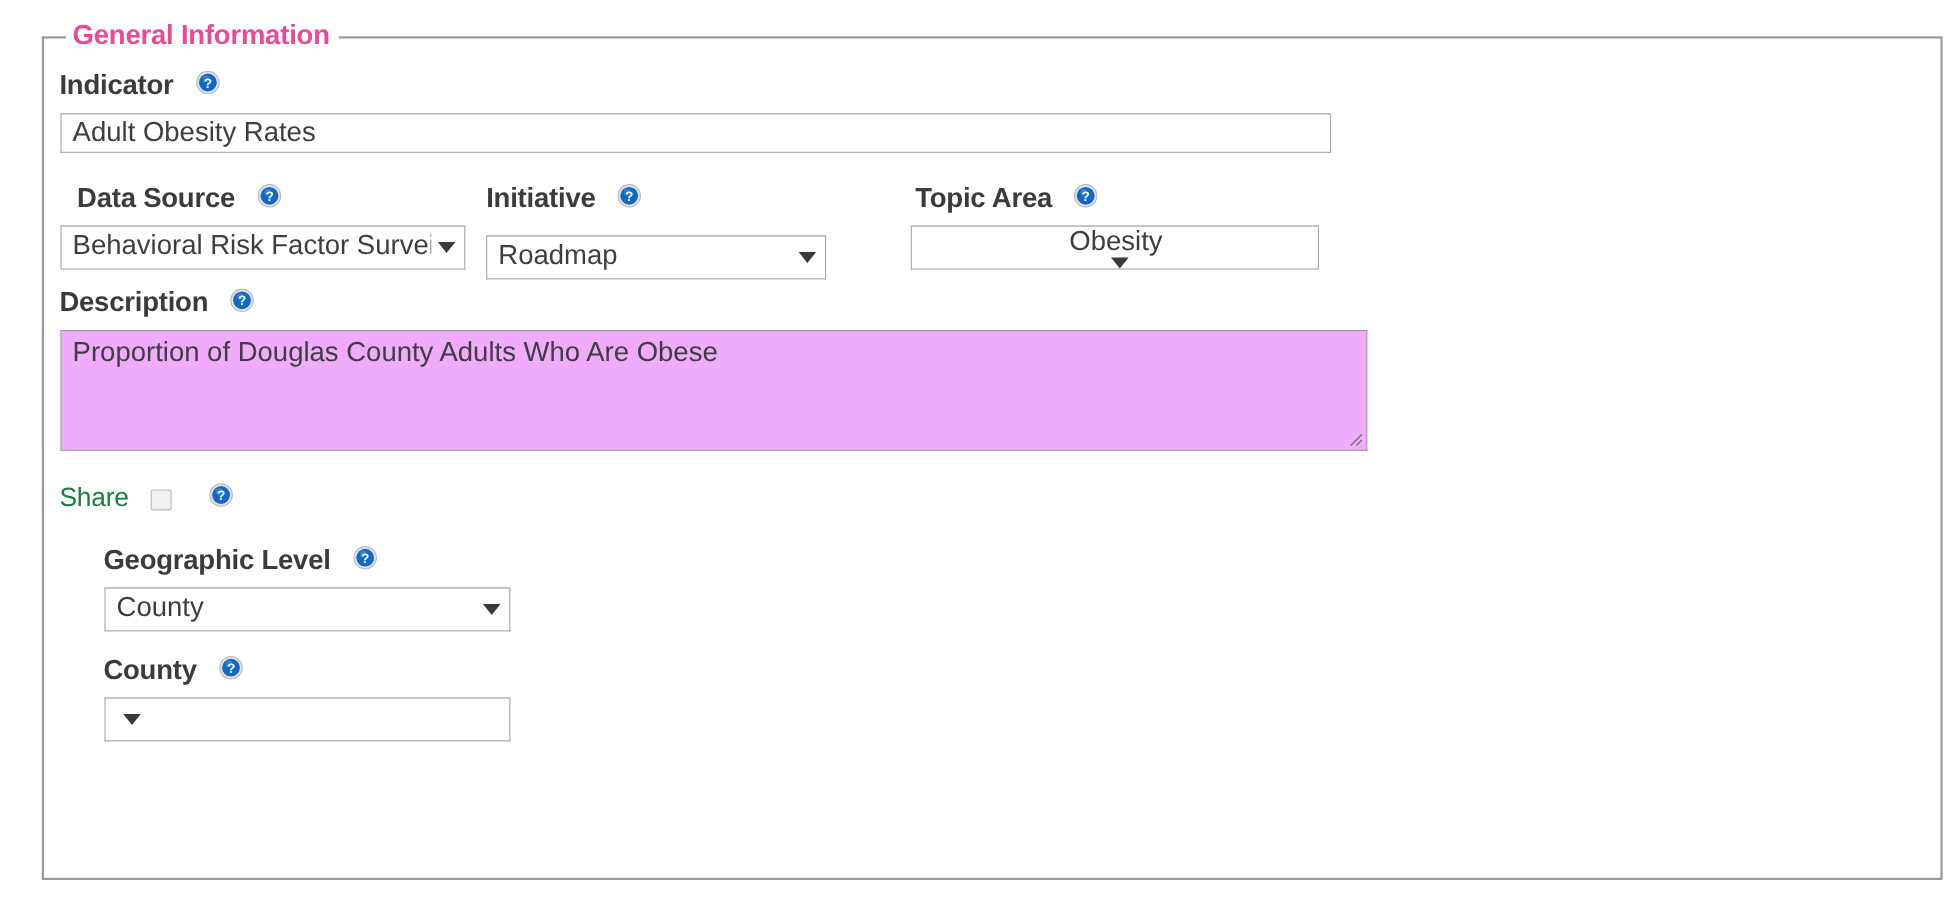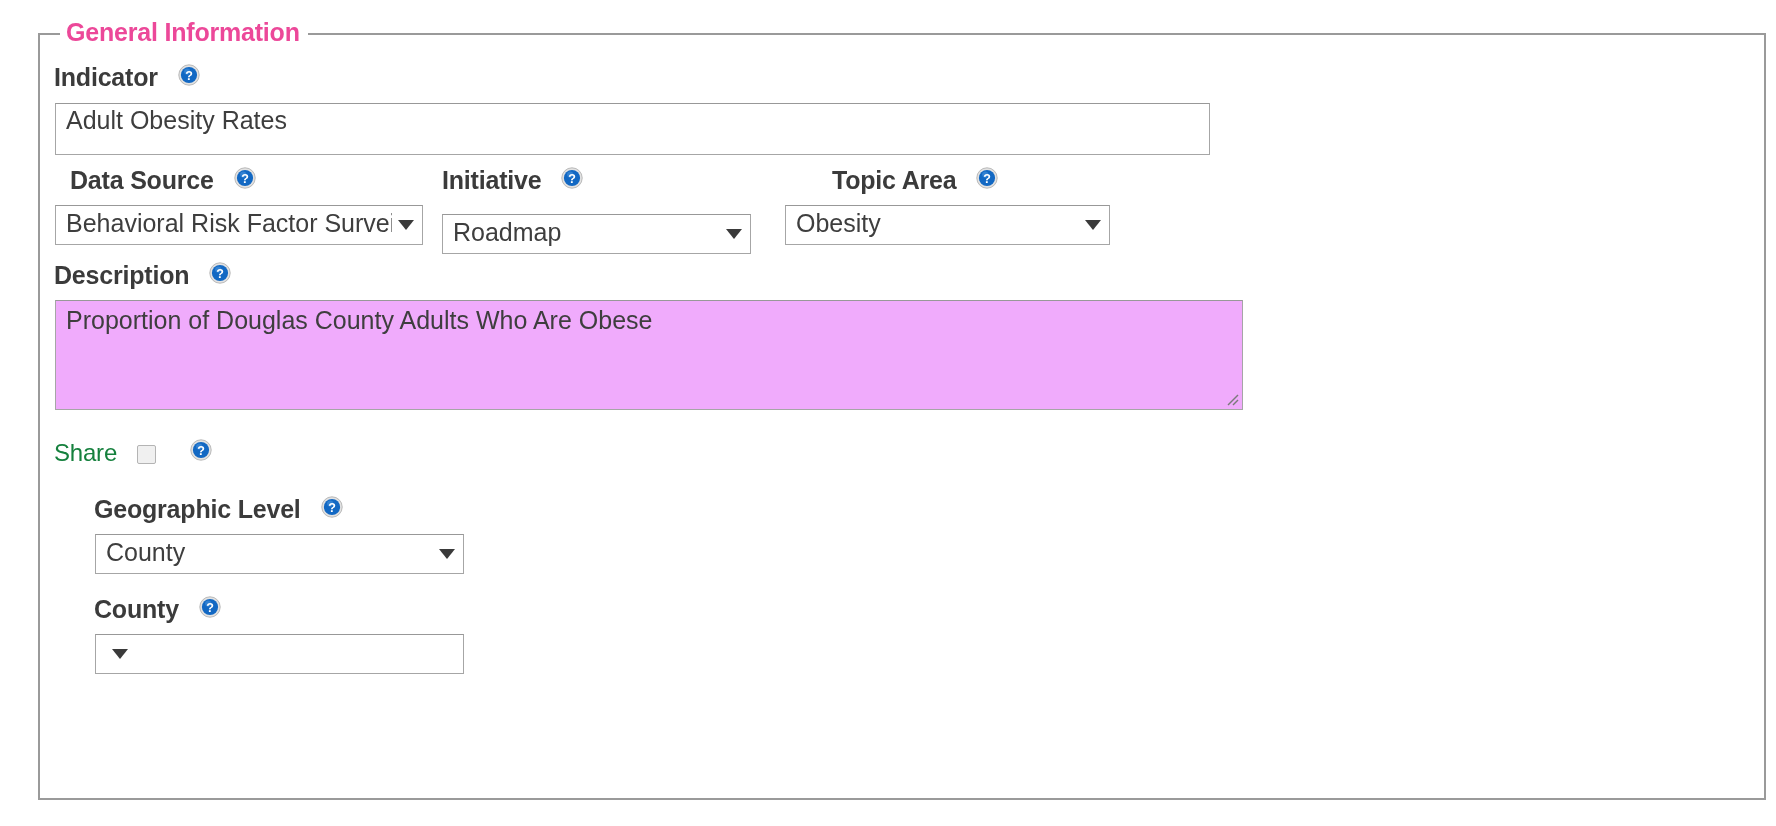--- a/index.html
+++ b/index.html
@@ -166,21 +166,21 @@
       <span class="help-icon">
         <svg viewBox="0 0 22 22" width="22" height="22" aria-hidden="true">
           <circle cx="11" cy="11" r="10.2" fill="#e2e2e2" stroke="#b9b9b9" stroke-width="1"></circle>
           <circle cx="11" cy="11" r="8.1" fill="#1268c3"></circle>
           <circle cx="9.2" cy="7.6" r="3.1" fill="#4a96de" opacity="0.55"></circle>
           <text x="11" y="15.6" text-anchor="middle" font-family="Liberation Sans, sans-serif" font-size="12.5" font-weight="bold" fill="#ffffff">?</text>
         </svg>
       </span>
     </span>
   </div>
-  <div class="text-input" style="left:15px; top:68px; width:1155px; height:52px;">
+  <div class="text-input" style="left:15px; top:68px; width:1155px; height:36px;">
     <span>Adult Obesity Rates</span>
   </div>
 
   <div class="row" style="left:14px; top:133px;margin-left:16px;">
     <span class="field-label">
       <span>Data Source</span>
       <span class="help-icon">
         <svg viewBox="0 0 22 22" width="22" height="22" aria-hidden="true">
           <circle cx="11" cy="11" r="10.2" fill="#e2e2e2" stroke="#b9b9b9" stroke-width="1"></circle>
           <circle cx="11" cy="11" r="8.1" fill="#1268c3"></circle>
@@ -219,21 +219,21 @@
       <span class="help-icon">
         <svg viewBox="0 0 22 22" width="22" height="22" aria-hidden="true">
           <circle cx="11" cy="11" r="10.2" fill="#e2e2e2" stroke="#b9b9b9" stroke-width="1"></circle>
           <circle cx="11" cy="11" r="8.1" fill="#1268c3"></circle>
           <circle cx="9.2" cy="7.6" r="3.1" fill="#4a96de" opacity="0.55"></circle>
           <text x="11" y="15.6" text-anchor="middle" font-family="Liberation Sans, sans-serif" font-size="12.5" font-weight="bold" fill="#ffffff">?</text>
         </svg>
       </span>
     </span>
   </div>
-  <div class="select-box" style="left:745px; top:170px; width:325px; height:40px;">
+  <div class="select-box" style="left:788px; top:170px; width:371px; height:40px;flex-direction:column;">
     <span class="select-value">Obesity</span>
     <span class="select-arrow"></span>
   </div>
 
   <div class="row" style="left:14px; top:228px;">
     <span class="field-label">
       <span>Description</span>
       <span class="help-icon">
         <svg viewBox="0 0 22 22" width="22" height="22" aria-hidden="true">
           <circle cx="11" cy="11" r="10.2" fill="#e2e2e2" stroke="#b9b9b9" stroke-width="1"></circle>

